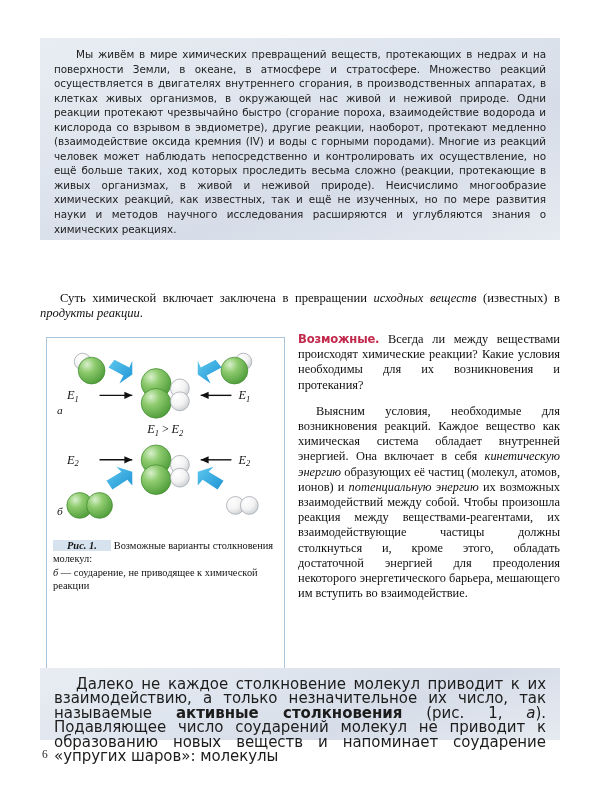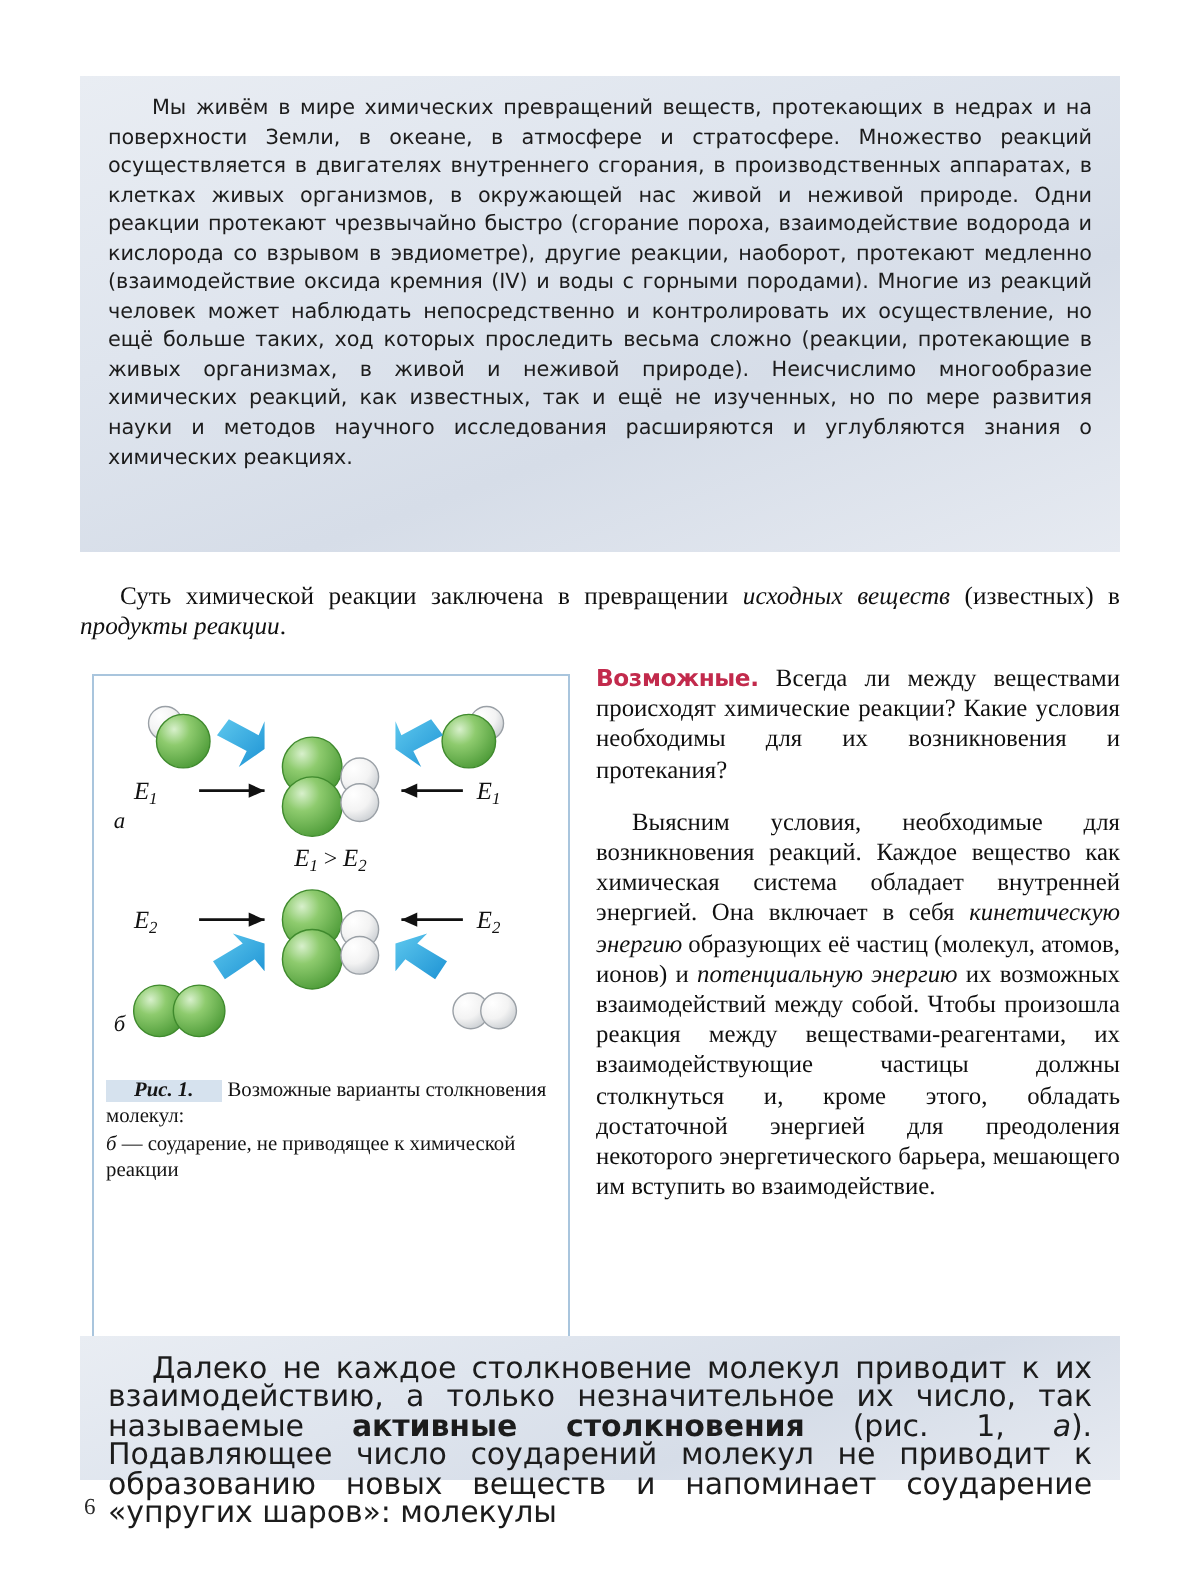--- a/index.html
+++ b/index.html
@@ -26,21 +26,21 @@
   .bluebox p {
     margin: 0;
     text-align: justify;
     font-size: 10.4px;
     line-height: 14.55px;
     letter-spacing: -0.05px;
   }
   .bluebox p .ind { display: inline-block; width: 22px; }
 
   #intro-box {
-    left: 40px; top: 38px; width: 520px; height: 238px;
+    left: 40px; top: 38px; width: 520px; height: 202px;
     padding: 9px 14px 8px 14px;
   }
   #bottom-box {
     left: 40px; top: 668px; width: 520px; height: 72px;
     padding: 9px 14px 8px 14px;
   }
   #bottom-box p { font-size: 15px; line-height: 14.4px; }
 
   .b { font-weight: bold; }
   .i { font-style: italic; }
@@ -124,21 +124,21 @@
     color: #2a2a2a;
   }
 </style>
 </head>
 <body>
 
 <div id="intro-box" class="bluebox">
   <p><span class="ind"></span><span>Мы живём в мире химических превращений веществ, протекающих в недрах и на поверхности Земли, в океане, в атмосфере и стратосфере. Множество реакций осуществляется в двигателях внутреннего сгорания, в производственных аппаратах, в клетках живых организмов, в окружающей нас живой и неживой природе. Одни реакции протекают чрезвычайно быстро (сгорание пороха, взаимодействие водорода и кислорода со взрывом в эвдиометре), другие реакции, наоборот, протекают медленно (взаимодействие оксида кремния (IV) и воды с горными породами). Многие из реакций человек может наблюдать непосредственно и контролировать их осуществление, но ещё больше таких, ход которых проследить весьма сложно (реакции, протекающие в живых организмах, в живой и неживой природе). Неисчислимо многообразие химических реакций, как известных, так и ещё не изученных, но по мере развития науки и методов научного исследования расширяются и углубляются знания о химических реакциях.</span></p>
 </div>
 
-<p id="lead-par" class="serif-par"><span class="ind"></span><span>Суть химической реакции заключена в превращении </span><span class="i">исходных веществ</span><span> (известных) в </span><span class="i">продукты реакции</span><span>.</span></p>
+<p id="lead-par" class="serif-par"><span class="ind"></span><span>Суть химической включает заключена в превращении </span><span class="i">исходных веществ</span><span> (известных) в </span><span class="i">продукты реакции</span><span>.</span></p>
 
 <div id="figure-panel">
 
   <svg id="figure-art" viewBox="0 0 239 200">
     <defs>
       <radialGradient id="greenGrad" cx="33%" cy="28%" r="78%">
         <stop offset="0%" stop-color="#d8f0cc"></stop>
         <stop offset="38%" stop-color="#8ecb6e"></stop>
         <stop offset="100%" stop-color="#4d9b38"></stop>
       </radialGradient>

